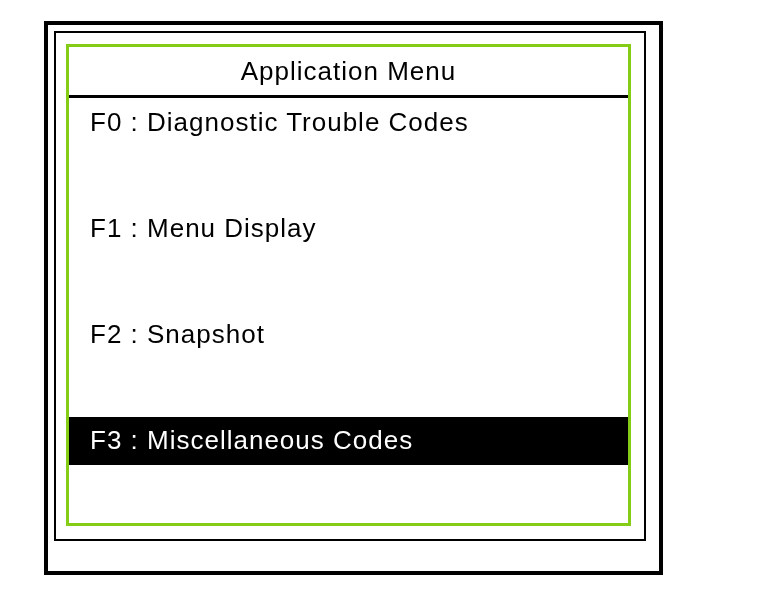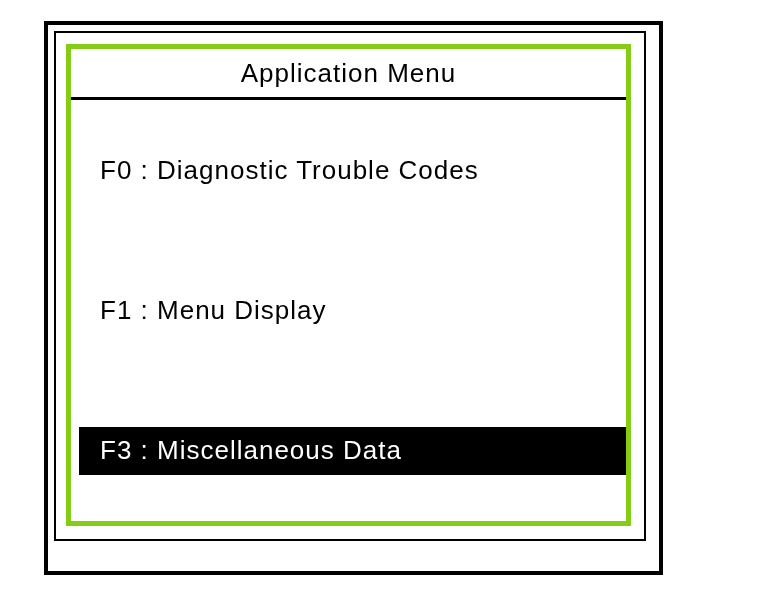--- a/index.html
+++ b/index.html
@@ -34,21 +34,21 @@
     border: 2px solid #000000;
     box-sizing: border-box;
     background: #ffffff;
   }
   .menu-panel {
     position: absolute;
     left: 66px;
     top: 44px;
     width: 565px;
     height: 482px;
-    border: 5px solid #84cc16;
+    border: 3px solid #84cc16;
     box-sizing: border-box;
     background: #ffffff;
     display: flex;
     flex-direction: column;
     font-size: 26px;
     letter-spacing: 1px;
   }
   .title-bar {
     height: 51px;
     min-height: 51px;
@@ -59,23 +59,22 @@
     justify-content: center;
   }
   .menu-list {
     flex: 1;
     display: flex;
     flex-direction: column;
   }
   .menu-item {
     flex: 1;
     display: flex;
-    align-items: center;
+    align-items: flex-start;
     cursor: default;
-    margin-left: 8px;
   }
   .item-label {
     width: 100%;
     height: 48px;
     box-sizing: border-box;
     display: flex;
     align-items: center;
     padding-left: 21px;
     background: #ffffff;
     color: #000000;
@@ -103,22 +102,25 @@
     <div class="menu-list">
 
       <div class="menu-item">
         <span class="item-label">F0 : Diagnostic Trouble Codes</span>
       </div>
 
       <div class="menu-item">
         <span class="item-label">F1 : Menu Display</span>
       </div>
 
+      <div class="menu-item">
+        <span class="item-label">F2 : Snapshot</span>
+      </div>
 
       <div class="menu-item selected">
-        <span class="item-label">F3 : Miscellaneous Data</span>
+        <span class="item-label">F3 : Miscellaneous Codes</span>
       </div>
 
 
 
     </div>
   </div>
 </div>
 
 </body></html>

